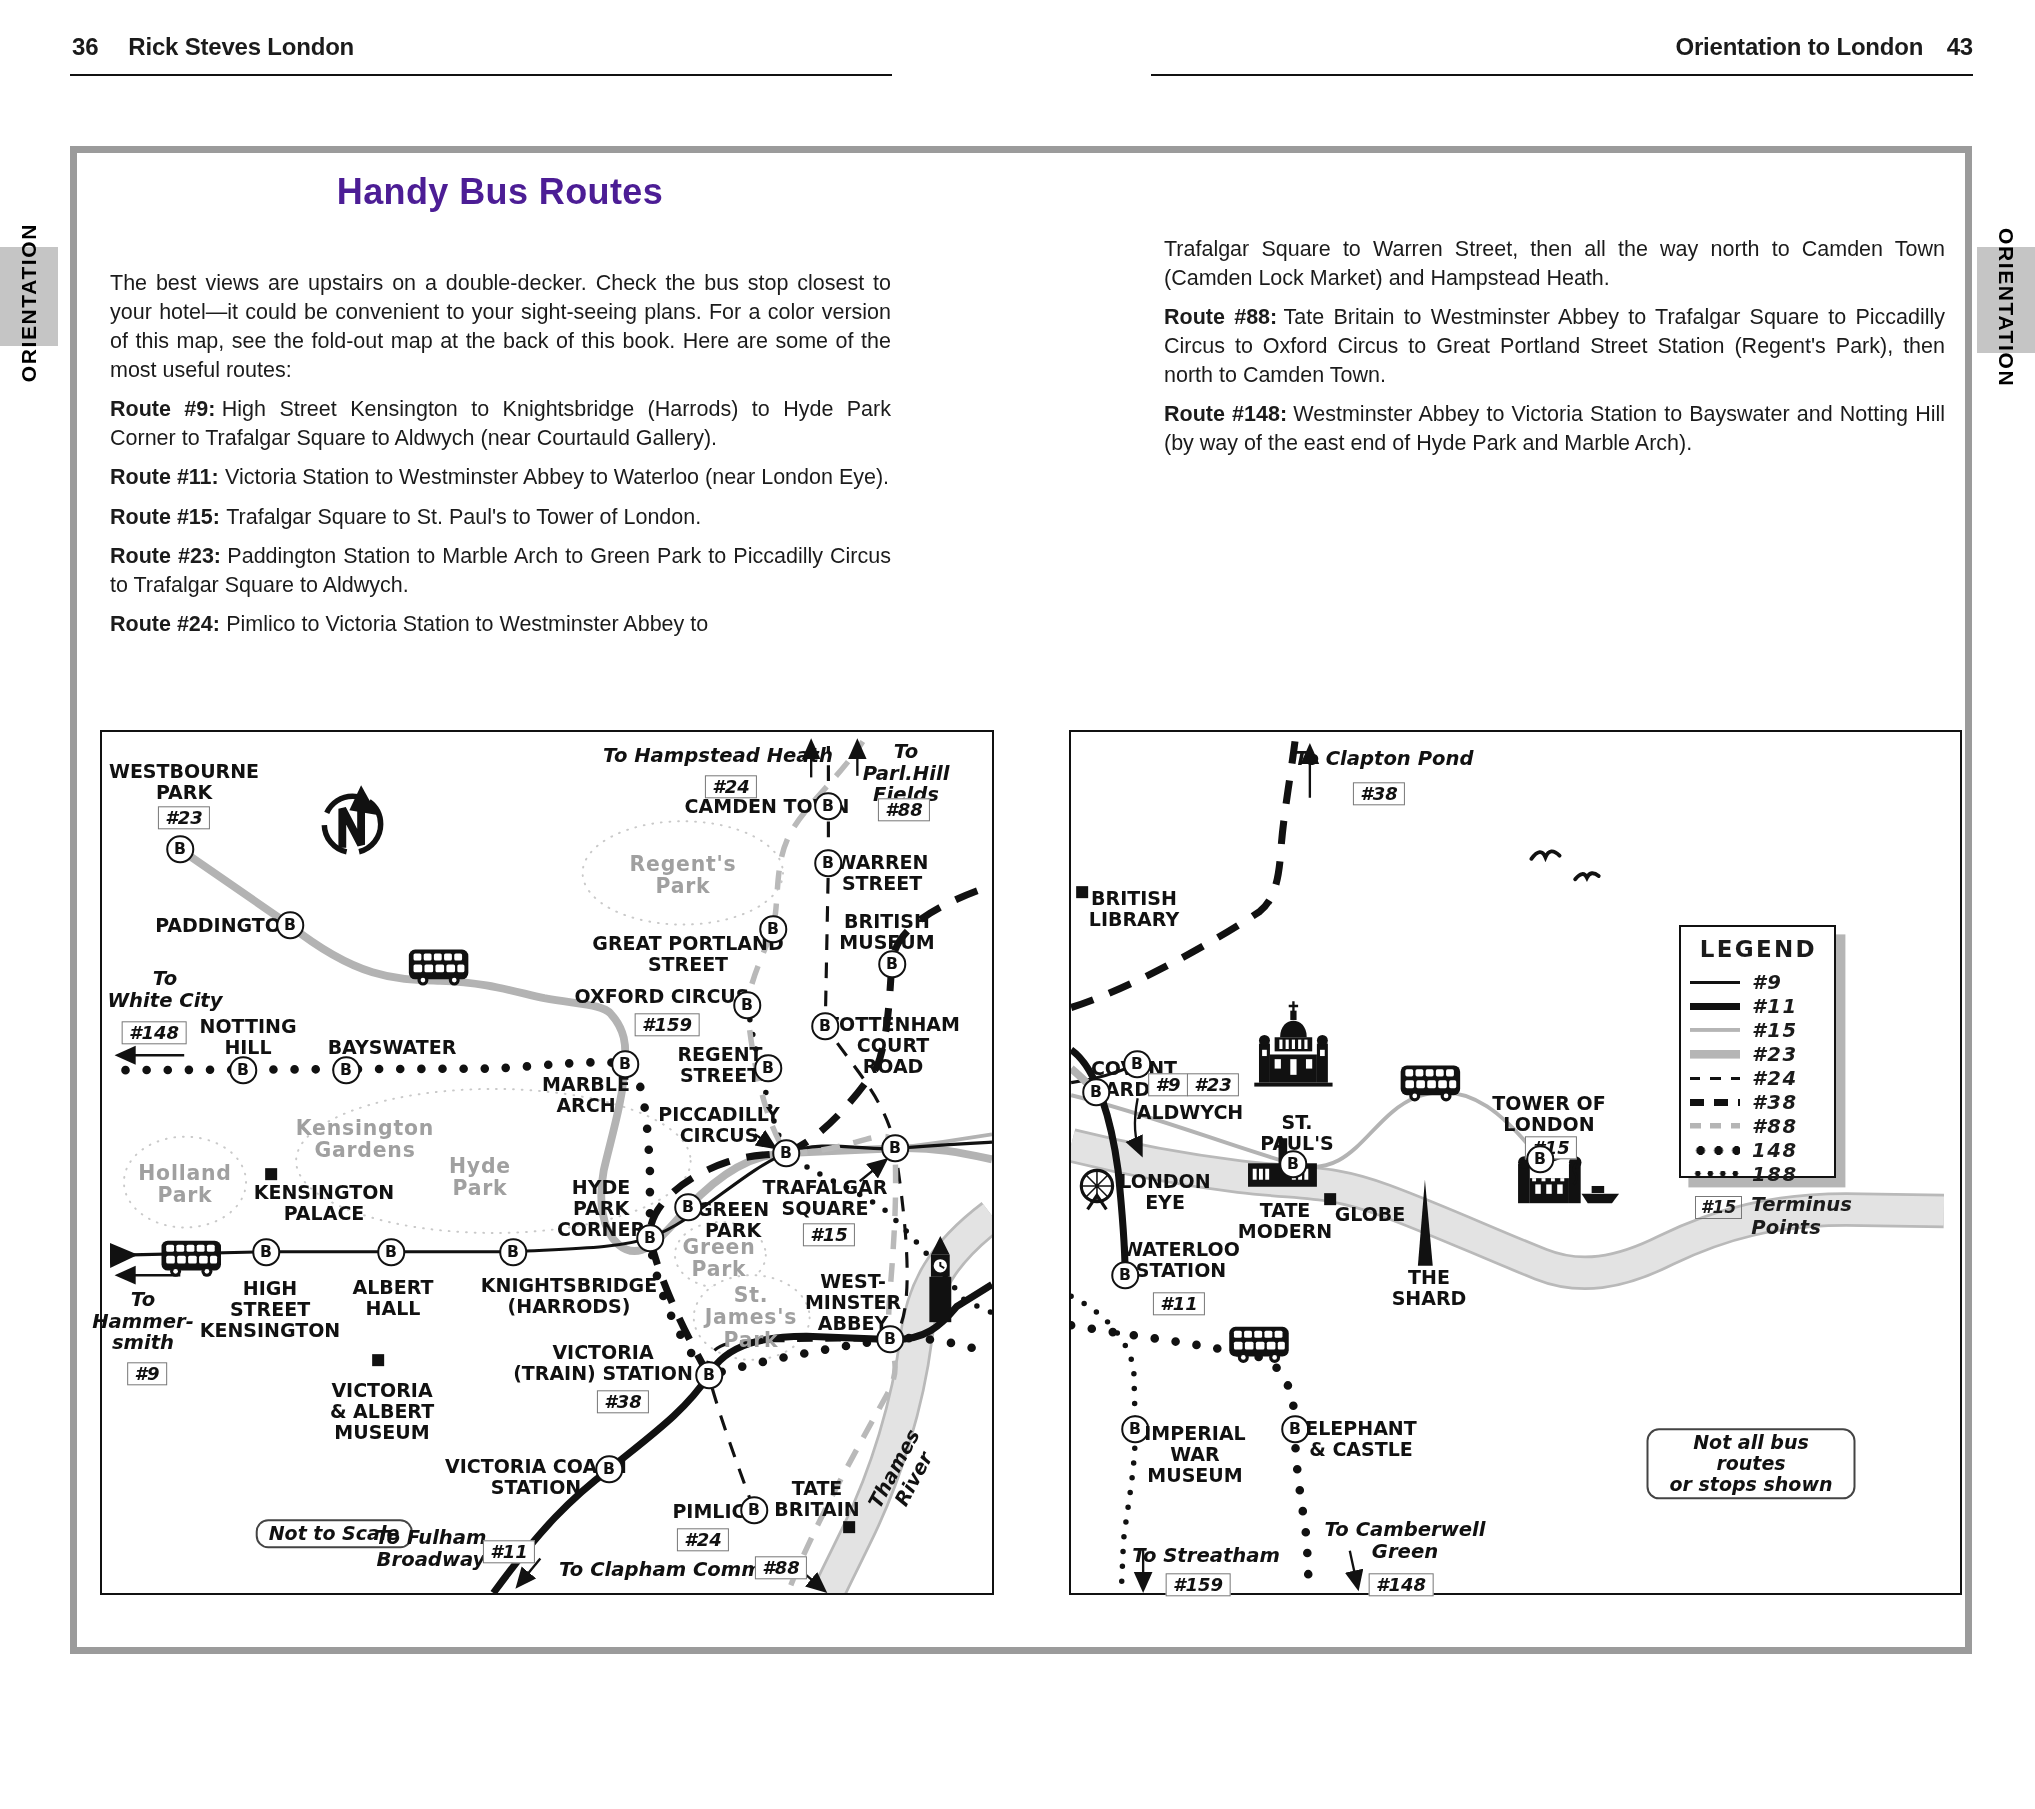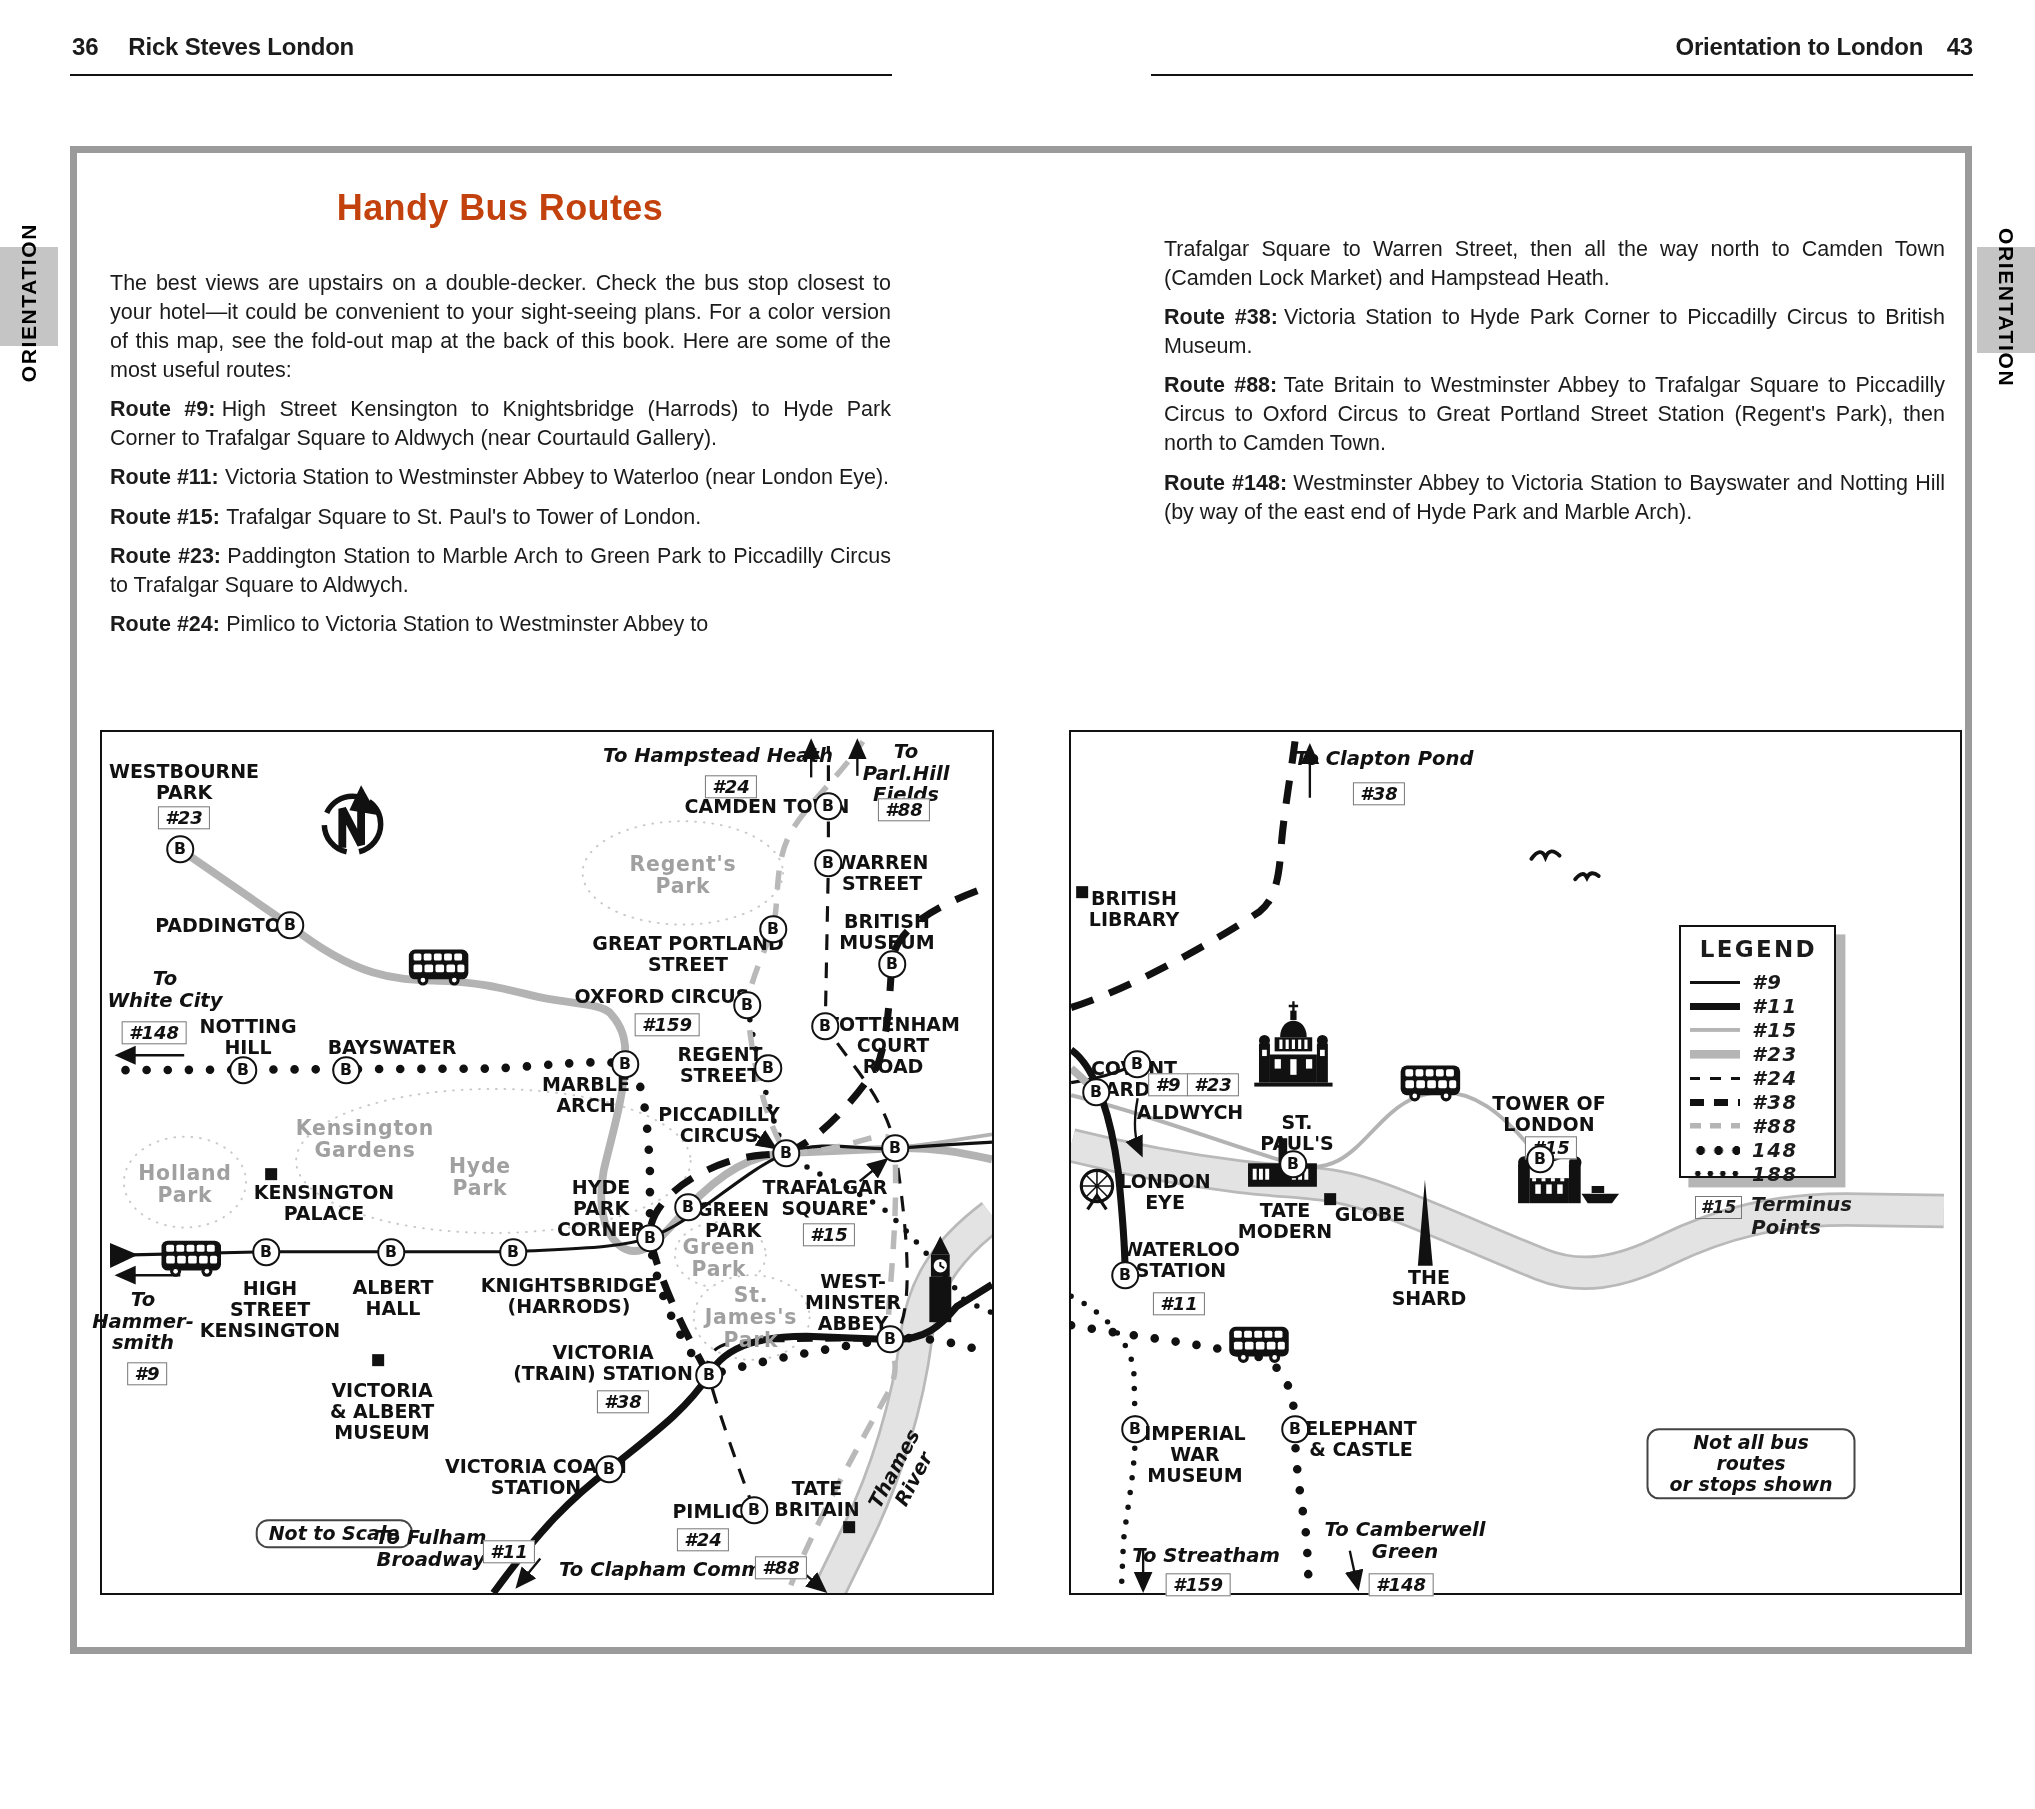--- a/index.html
+++ b/index.html
@@ -15,21 +15,21 @@
   .headrule.l{left:70px}.headrule.r{left:1151px}
   
   .tabrect{position:absolute;background:#c5c5c5;}
   .vtab{position:absolute;display:flex;align-items:center;justify-content:center;}
   .vtab span{writing-mode:vertical-rl;font-weight:800;font-size:21px;letter-spacing:1.6px;color:#000;}
   .vtab.left span{transform:rotate(180deg);}
   
   .grayframe{position:absolute;left:70px;top:146px;width:1888px;height:1494px;border:7px solid #9b9b9b;background:#fff;}
   
   .art-title{position:absolute;left:110px;top:171px;width:780px;text-align:center;
-             font-size:36px;font-weight:800;color:#c2410c;letter-spacing:0.4px;margin-top:16px;}
+             font-size:36px;font-weight:800;color:#4c1d95;letter-spacing:0.4px;}
   .col{position:absolute;width:781px;font-size:21.5px;line-height:29px;text-align:justify;}
   .col-left{left:110px;top:269px;}
   .col-right{left:1164px;top:235px;}
   .col p{margin:0 0 10.2px 0;}
   .route-p b{margin-right:6.3px;}
   
   .map{position:absolute;border:2.3px solid #111;background:#fff;}
   .map svg{position:absolute;left:0;top:0;}
   #map-west{left:100px;top:730px;width:890px;height:861px;}
   #map-east{left:1069px;top:730px;width:873px;height:861px;padding-left:16px;}
@@ -104,21 +104,20 @@
     <p>The best views are upstairs on a double-decker. Check the bus stop closest to your hotel—it could be convenient to your sight-seeing plans. For a color version of this map, see the fold-out map at the back of this book. Here are some of the most useful routes:</p>
     <p class="route-p"><b>Route #9:</b><span>High Street Kensington to Knightsbridge (Harrods) to Hyde Park Corner to Trafalgar Square to Aldwych (near Courtauld Gallery).</span></p>
     <p class="route-p"><b>Route #11:</b><span>Victoria Station to Westminster Abbey to Waterloo (near London Eye).</span></p>
     <p class="route-p"><b>Route #15:</b><span>Trafalgar Square to St. Paul's to Tower of London.</span></p>
     <p class="route-p"><b>Route #23:</b><span>Paddington Station to Marble Arch to Green Park to Piccadilly Circus to Trafalgar Square to Aldwych.</span></p>
     <p class="route-p"><b>Route #24:</b><span>Pimlico to Victoria Station to Westminster Abbey to</span></p>
   </div>
 
   <div class="col col-right">
     <p>Trafalgar Square to Warren Street, then all the way north to Camden Town (Camden Lock Market) and Hampstead Heath.</p>
-    <p class="route-p"><b>Route #38:</b><span>Victoria Station to Hyde Park Corner to Piccadilly Circus to British Museum.</span></p>
     <p class="route-p"><b>Route #88:</b><span>Tate Britain to Westminster Abbey to Trafalgar Square to Piccadilly Circus to Oxford Circus to Great Portland Street Station (Regent's Park), then north to Camden Town.</span></p>
     <p class="route-p"><b>Route #148:</b><span>Westminster Abbey to Victoria Station to Bayswater and Notting Hill (by way of the east end of Hyde Park and Marble Arch).</span></p>
   </div>
 
   <div class="map" id="map-west">
     <svg width="890" height="861" viewBox="0 0 1137 1100">
       <defs>
         <marker id="ah" markerWidth="12" markerHeight="12" refX="7" refY="4" orient="auto">
           <path d="M0,0 L9,4 L0,8 Z" fill="#111"></path>
         </marker>

